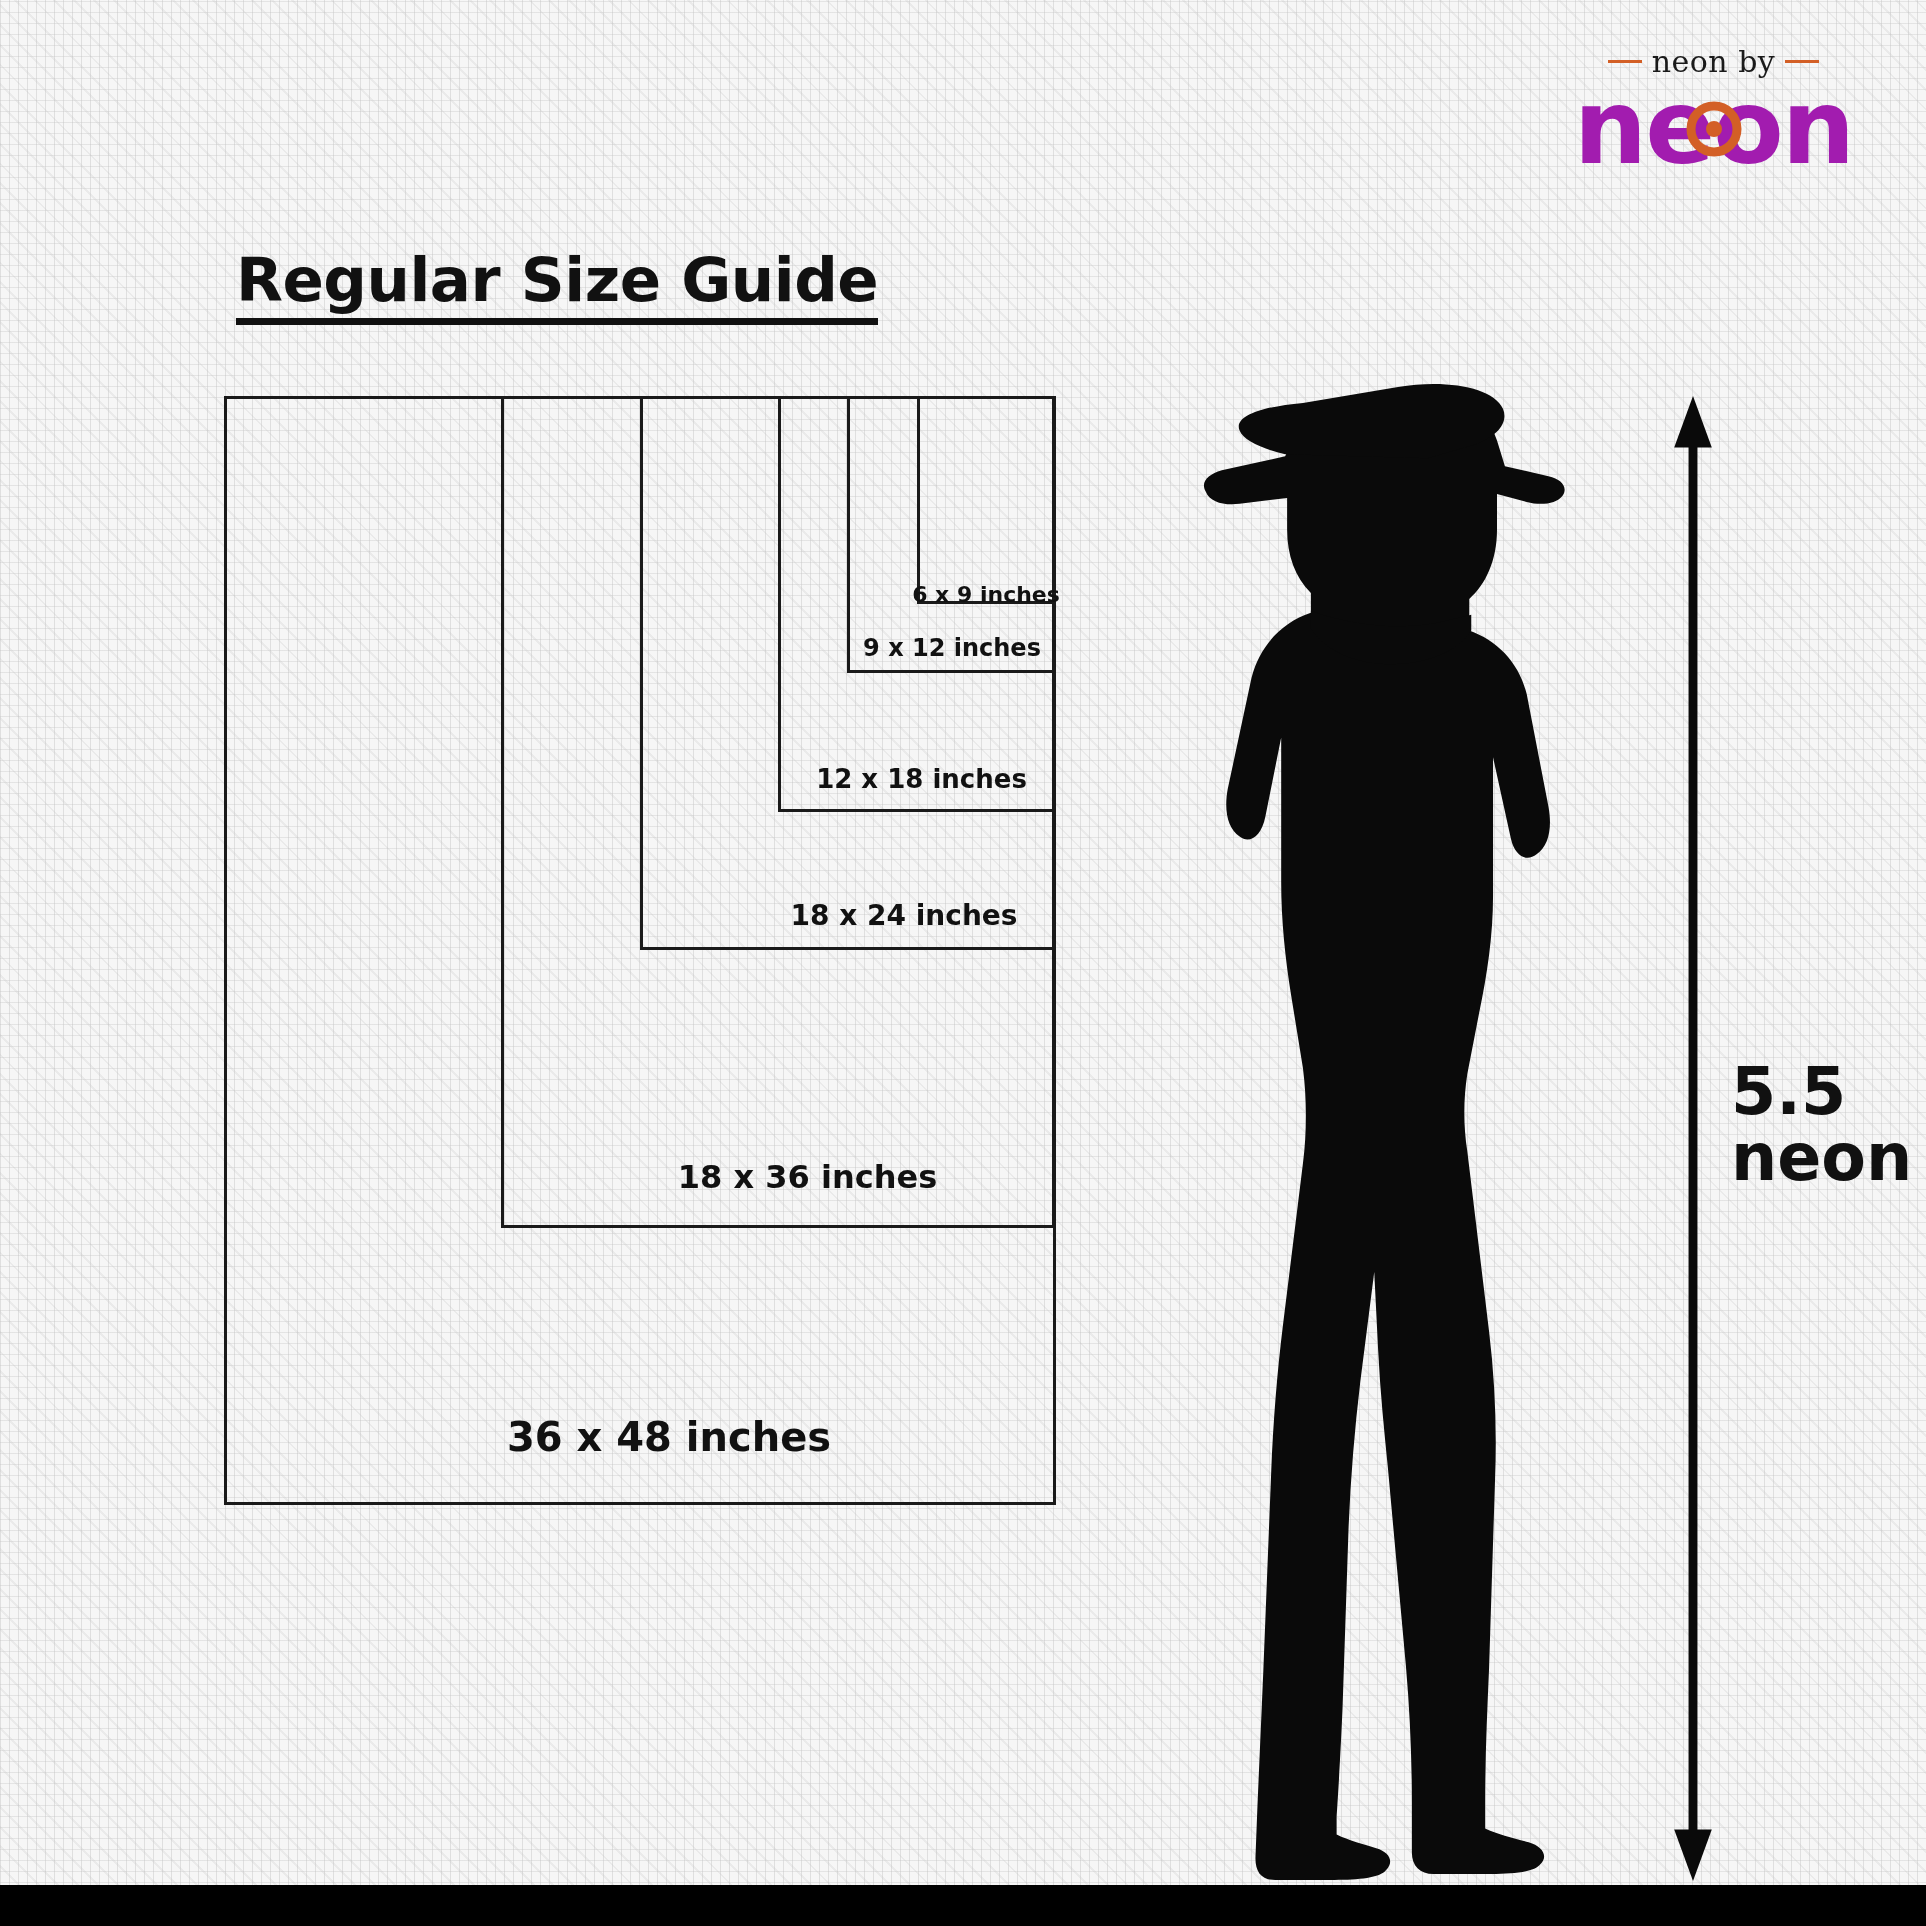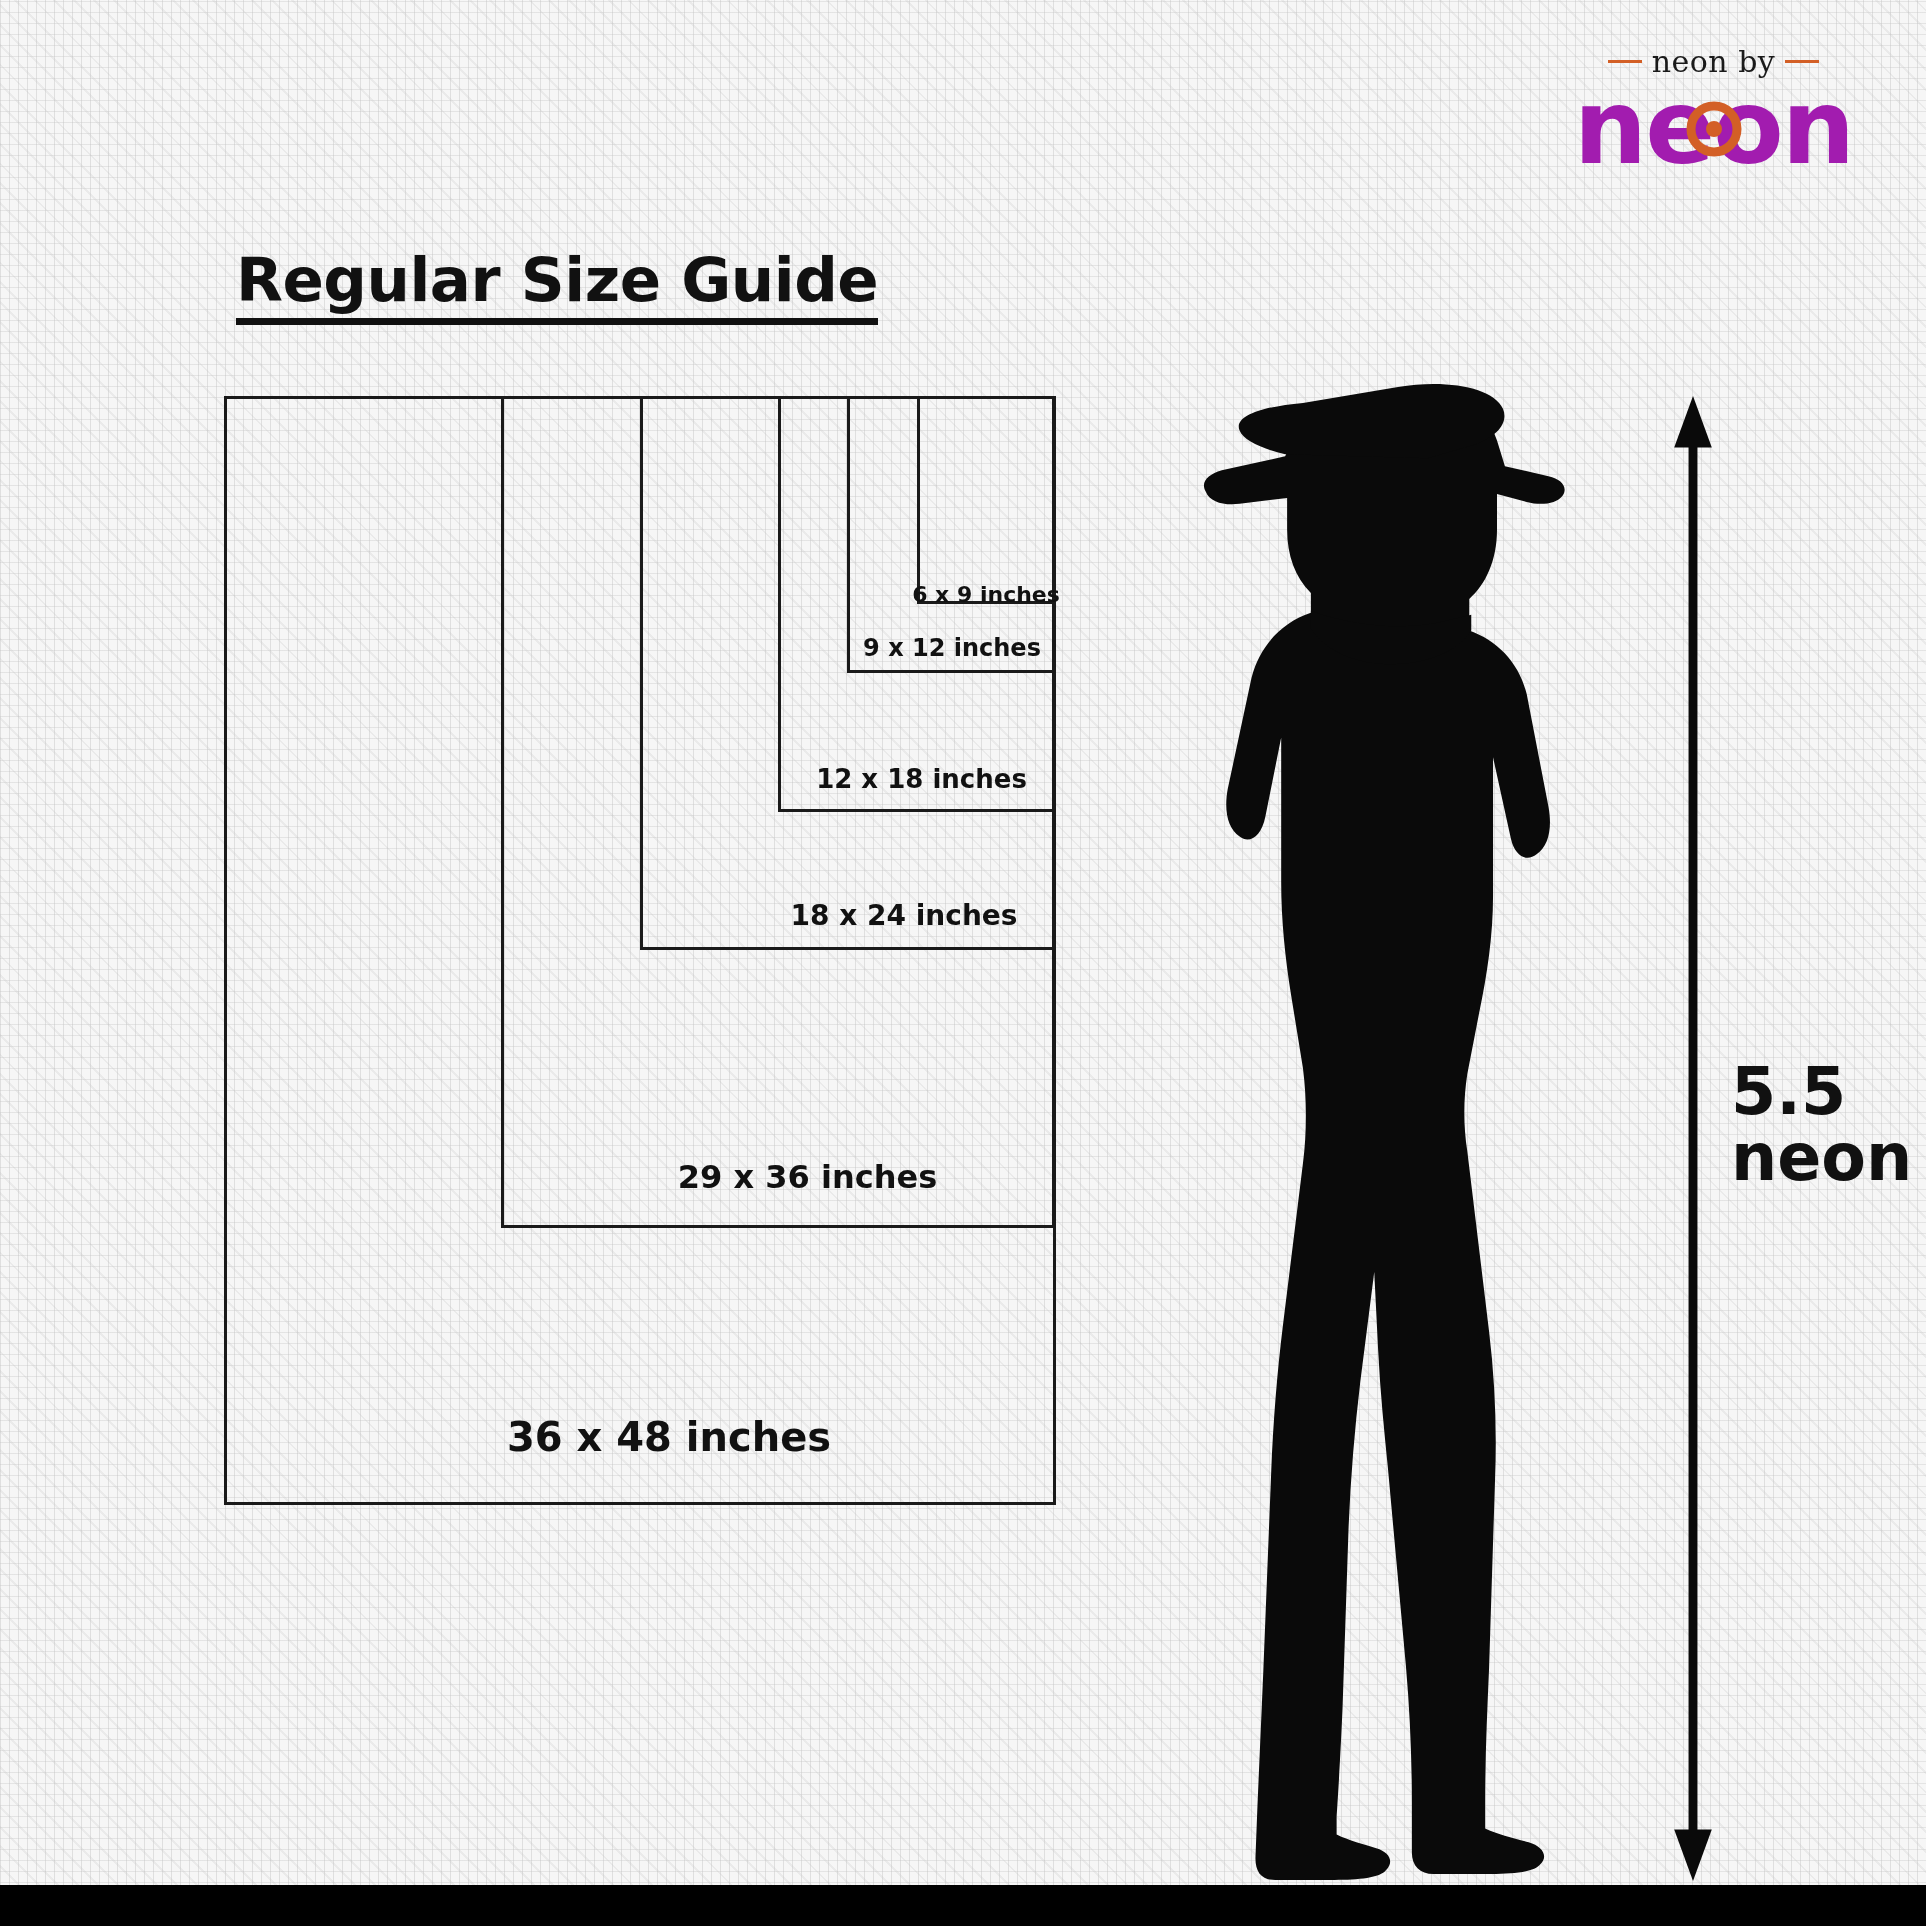--- a/index.html
+++ b/index.html
@@ -174,21 +174,21 @@
   <div class="size-rect" style="left:501px; top:396px; width:554px; height:832px;"></div>
   <div class="size-rect" style="left:640px; top:396px; width:416px; height:554px;"></div>
   <div class="size-rect" style="left:778px; top:396px; width:277px; height:416px;"></div>
   <div class="size-rect" style="left:847px; top:396px; width:208px; height:277px;"></div>
   <div class="size-rect" style="left:917px; top:396px; width:139px; height:208px;"></div>
 
   <div class="size-label" style="left:897px; top:552px; width:178px; font-size:22px;margin-top:30px;">6 x 9 inches</div>
   <div class="size-label" style="left:838px; top:634px; width:228px; font-size:24px;">9 x 12 inches</div>
   <div class="size-label" style="left:778px; top:764px; width:287px; font-size:26px;">12 x 18 inches</div>
   <div class="size-label" style="left:726px; top:899px; width:356px; font-size:28px;">18 x 24 inches</div>
-  <div class="size-label" style="left:560px; top:1158px; width:495px; font-size:32px;">29 x 36 inches</div>
+  <div class="size-label" style="left:560px; top:1158px; width:495px; font-size:32px;">18 x 36 inches</div>
   <div class="size-label" style="left:283px; top:1414px; width:772px; font-size:40px;">36 x 48 inches</div>
 
   <svg id="person" viewBox="0 0 400 1520">
     <path fill="#0a0a0a" d="
       M 208 8
       C 250 2 288 22 300 60
       L 308 86
       L 352 96
       C 366 99 372 108 366 116
       C 360 124 344 126 330 122

